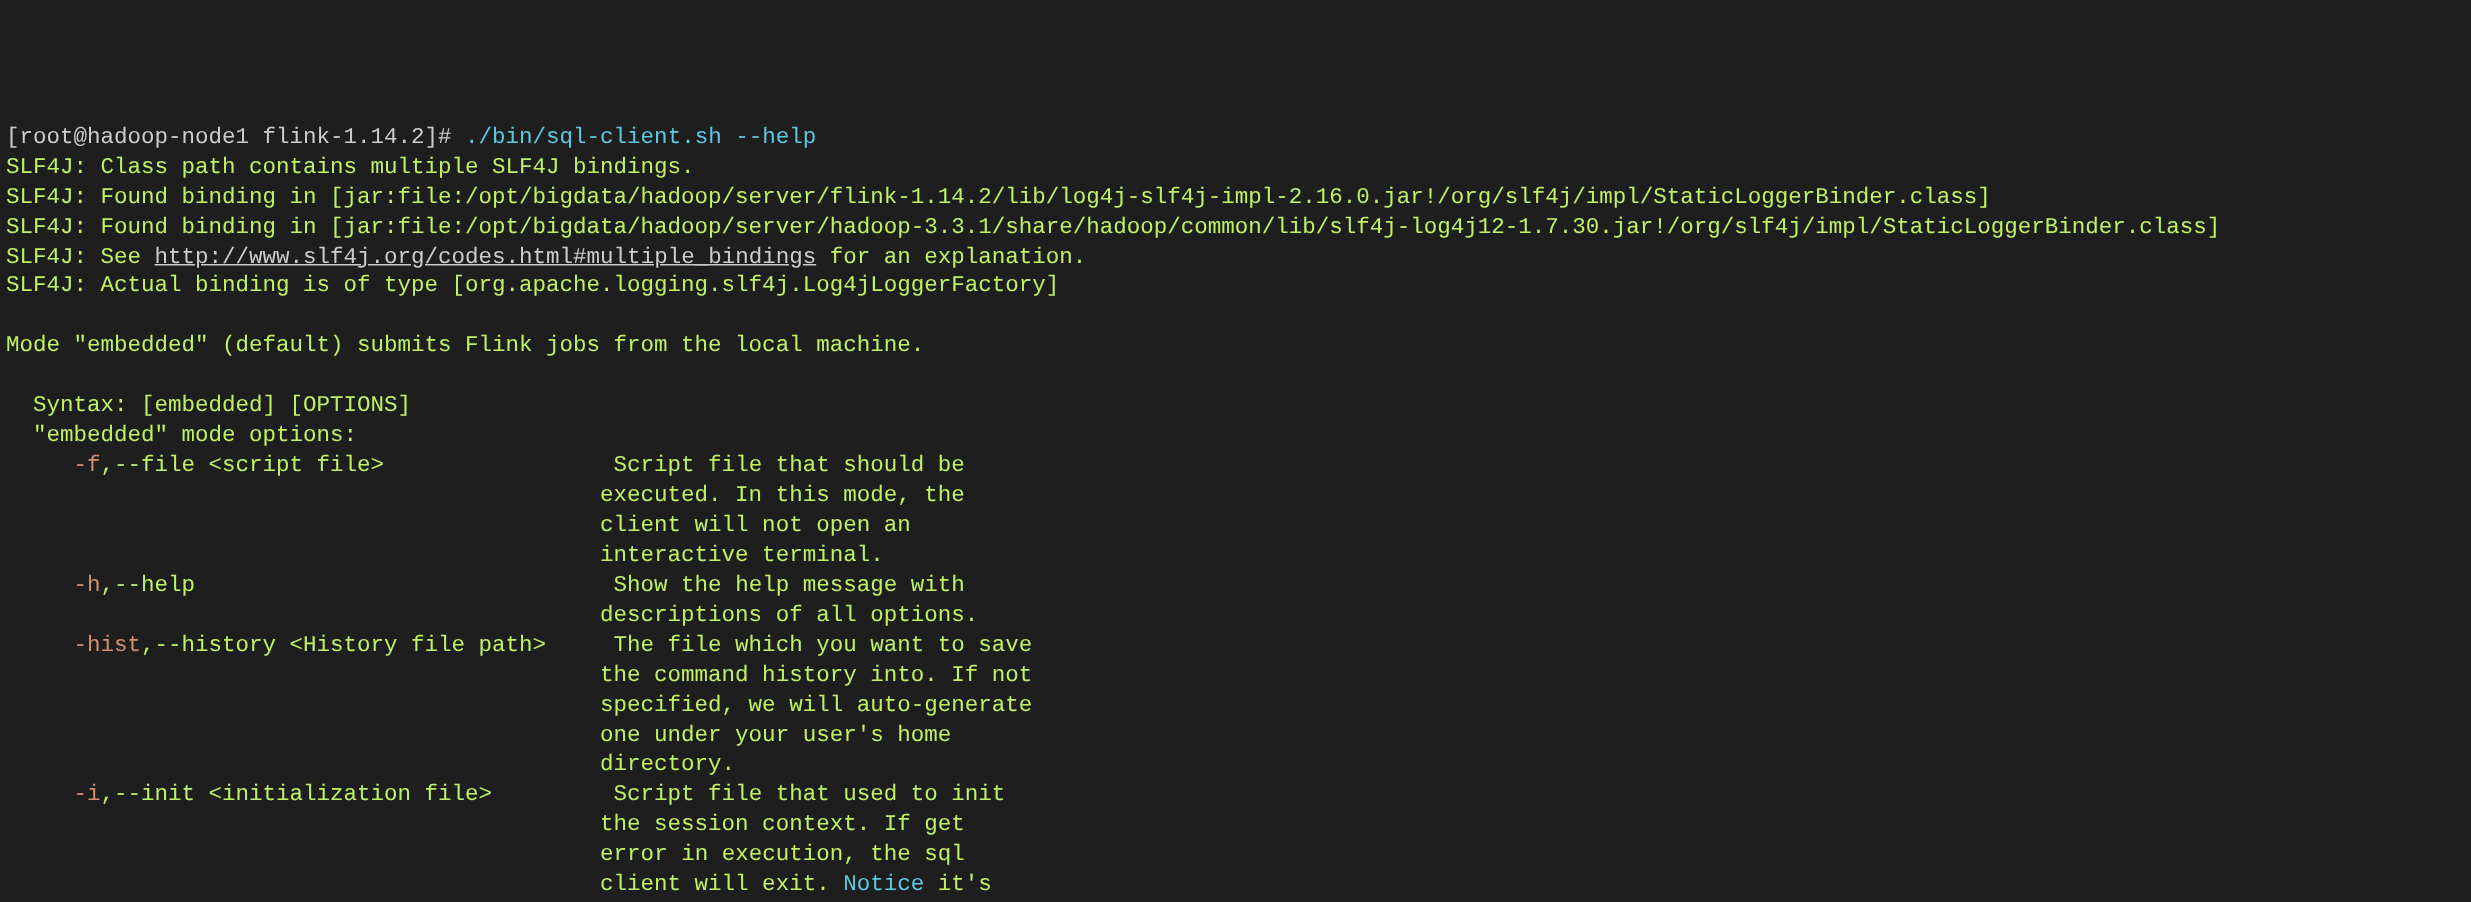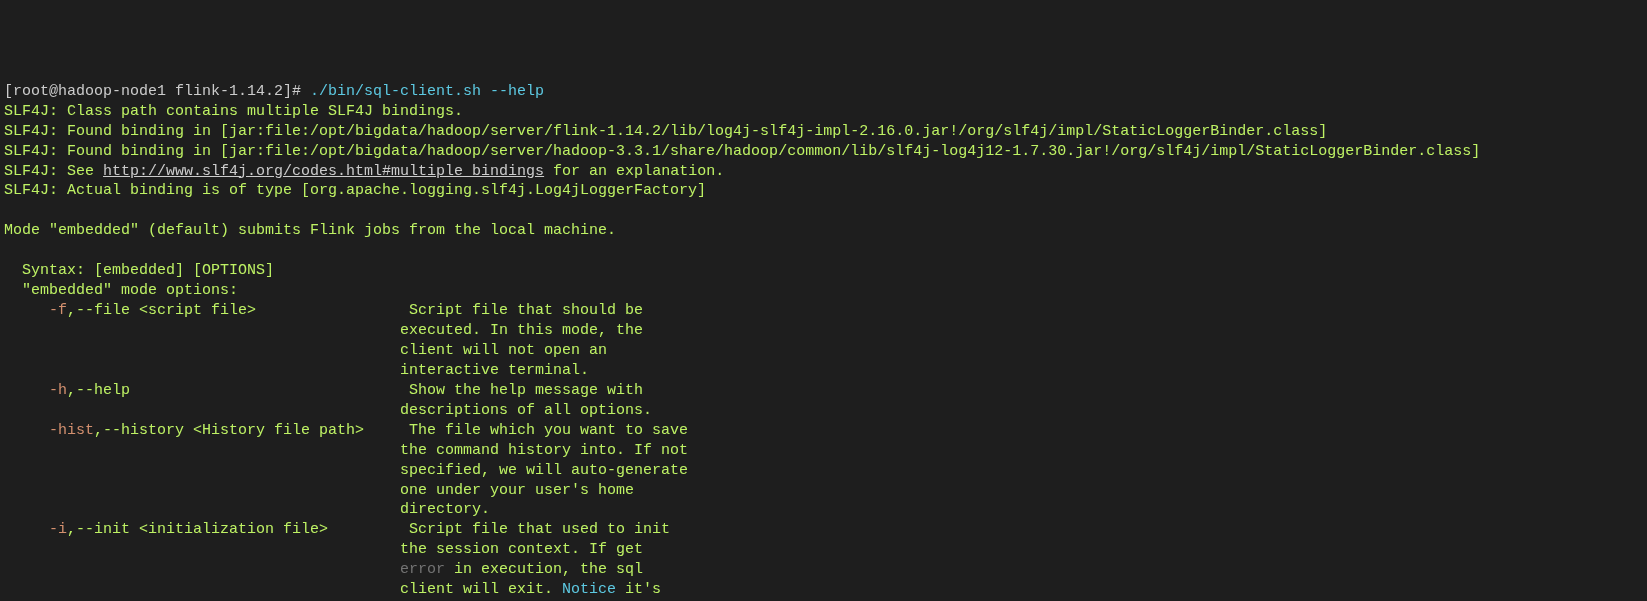--- a/index.html
+++ b/index.html
@@ -17,21 +17,21 @@
       white-space: pre;
       overflow: hidden;
       width: 1647px;
       height: 601px;
     }
     .prompt-user { color: #cccccc; }
     .command { color: #5dc9e2; }
     .text-normal { color: #bef264; }
     .text-link { color: #cccccc; text-decoration: underline; }
     .opt-flag { color: #d4906f; }
-    .text-error { color: #737373; }
+    .text-error { color: #bef264; }
     .text-notice { color: #5dc9e2; text-align: center; }
     .line { display: block; }
   </style>
 </head>
 <body>
 
 
 
 <div><span class="line"><span class="prompt-user">[root@hadoop-node1 flink-1.14.2]# </span><span class="command">./bin/sql-client.sh --help</span></span><span class="line text-normal">SLF4J: Class path contains multiple SLF4J bindings.</span><span class="line text-normal">SLF4J: Found binding in [jar:file:/opt/bigdata/hadoop/server/flink-1.14.2/lib/log4j-slf4j-impl-2.16.0.jar!/org/slf4j/impl/StaticLoggerBinder.class]</span><span class="line text-normal">SLF4J: Found binding in [jar:file:/opt/bigdata/hadoop/server/hadoop-3.3.1/share/hadoop/common/lib/slf4j-log4j12-1.7.30.jar!/org/slf4j/impl/StaticLoggerBinder.class]</span><span class="line"><span class="text-normal">SLF4J: See </span><span class="text-link">http://www.slf4j.org/codes.html#multiple_bindings</span><span class="text-normal"> for an explanation.</span></span><span class="line text-normal">SLF4J: Actual binding is of type [org.apache.logging.slf4j.Log4jLoggerFactory]</span><span class="line"> </span><span class="line text-normal">Mode "embedded" (default) submits Flink jobs from the local machine.</span><span class="line"> </span><span class="line text-normal">  Syntax: [embedded] [OPTIONS]</span><span class="line text-normal">  "embedded" mode options:</span><span class="line"><span class="opt-flag">     -f</span><span class="text-normal">,--file &lt;script file&gt;                 Script file that should be</span></span><span class="line text-normal">                                            executed. In this mode, the</span><span class="line text-normal">                                            client will not open an</span><span class="line text-normal">                                            interactive terminal.</span><span class="line"><span class="opt-flag">     -h</span><span class="text-normal">,--help                               Show the help message with</span></span><span class="line text-normal">                                            descriptions of all options.</span><span class="line"><span class="opt-flag">     -hist</span><span class="text-normal">,--history &lt;History file path&gt;     The file which you want to save</span></span><span class="line text-normal">                                            the command history into. If not</span><span class="line text-normal">                                            specified, we will auto-generate</span><span class="line text-normal">                                            one under your user's home</span><span class="line text-normal">                                            directory.</span><span class="line"><span class="opt-flag">     -i</span><span class="text-normal">,--init &lt;initialization file&gt;         Script file that used to init</span></span><span class="line text-normal">                                            the session context. If get</span><span class="line"><span class="text-normal">                                            </span><span class="text-error">error</span><span class="text-normal"> in execution, the sql</span></span><span class="line"><span class="text-normal">                                            client will exit. </span><span class="text-notice">Notice</span><span class="text-normal"> it's</span></span><span class="line"></span></div>
 

